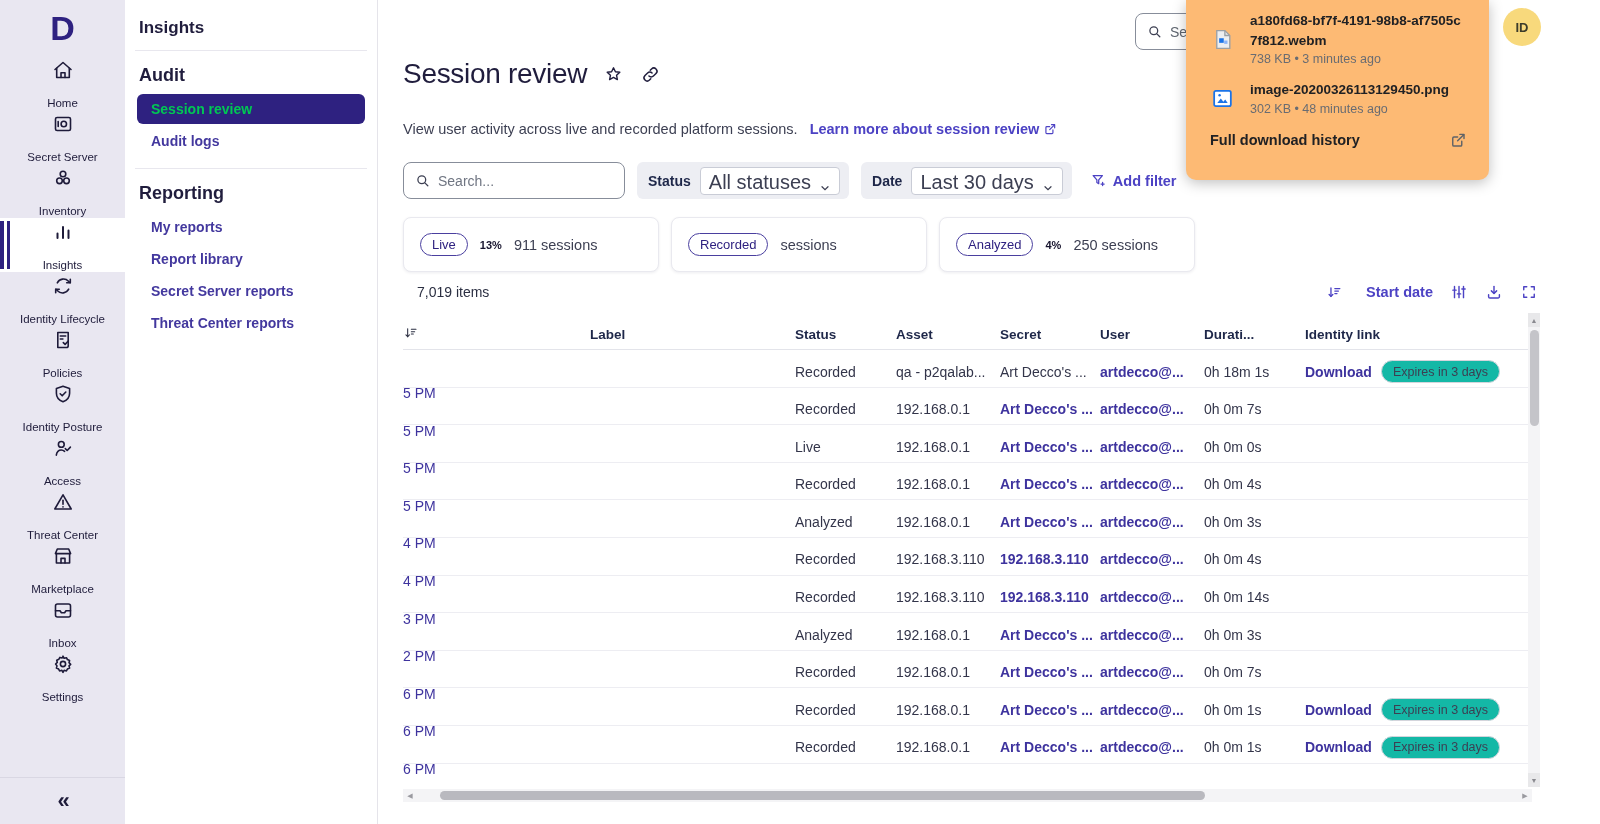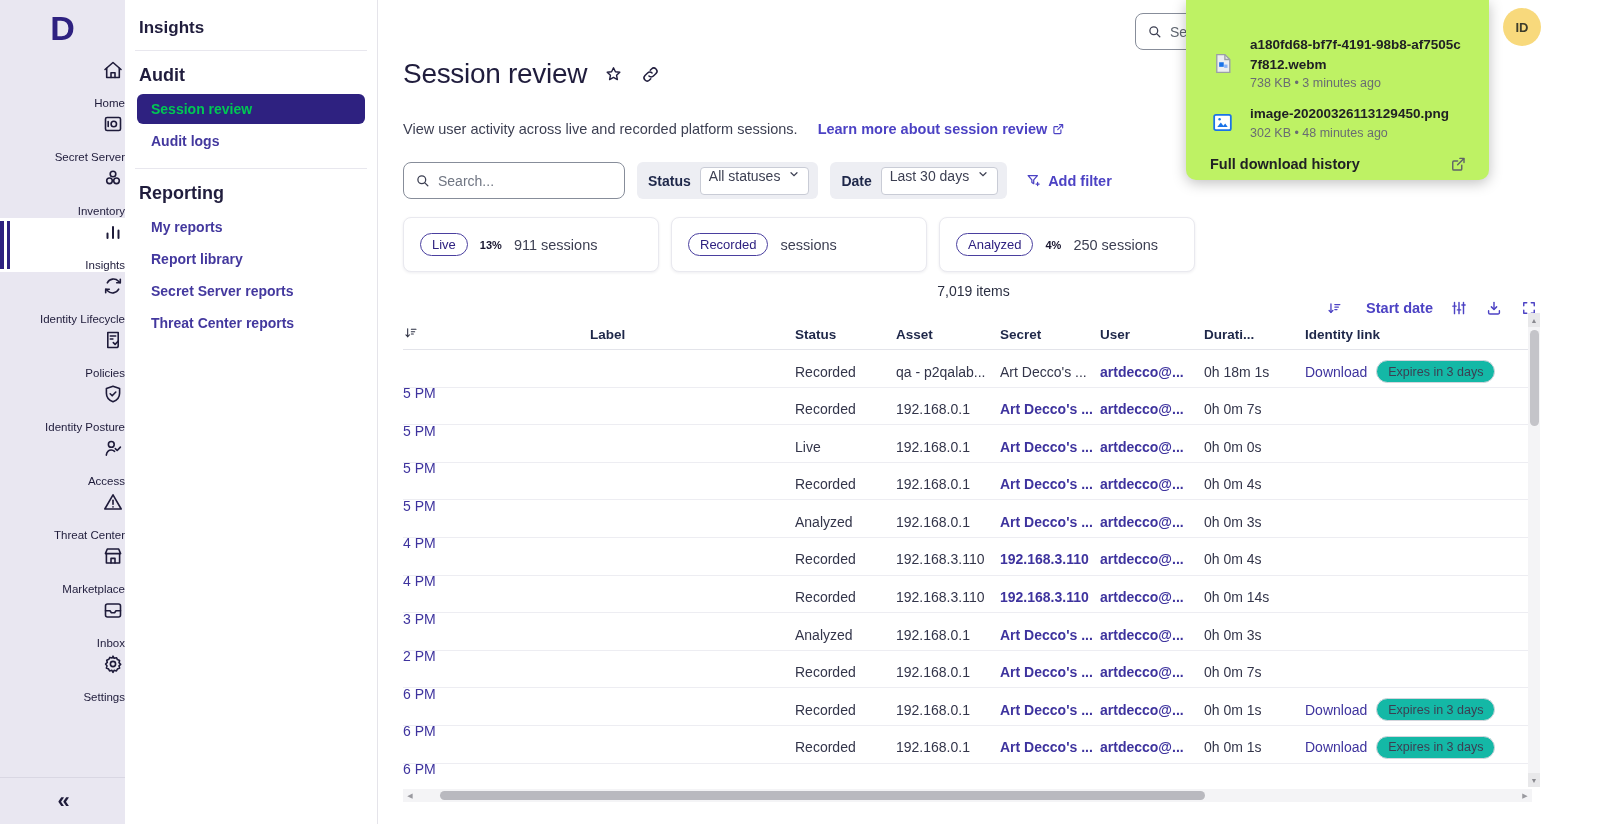--- a/index.html
+++ b/index.html
@@ -8,21 +8,21 @@
   .icon { display:inline-flex; align-items:center; justify-content:center; flex:none; }
   .icon svg { display:block; }
 
   
   .rail { position:absolute; left:0; top:0; bottom:0; width:125px; background:#e9e7f1;
     display:flex; flex-direction:column; align-items:stretch; z-index:5; }
   .rail-logo { height:56px; display:flex; align-items:center; justify-content:center;
     font-size:34px; font-weight:700; color:#2e2180; cursor:pointer; }
   .rail-items { display:flex; flex-direction:column; }
   .rail-item { position:relative; height:54px; display:flex; flex-direction:column;
-    align-items:flex-end; justify-content:center; gap:15px; cursor:pointer; color:#1e1b3a; }
+    align-items:center; justify-content:center; gap:15px; cursor:pointer; color:#1e1b3a; }
   .rail-item .label { font-size:11.5px; color:#1e1b3a; white-space:nowrap; }
   .rail-item.active { background:#fff; }
   .rail-item.active::before { content:""; position:absolute; left:0; top:3px; bottom:3px; width:3.5px; background:#2e2180; }
   .rail-item.active::after  { content:""; position:absolute; left:6.5px; top:3px; bottom:3px; width:3.5px; background:#2e2180; }
   .rail-foot { margin-top:auto; }
   .rail-divider { border-top:1px solid #d9d7e3; }
   .collapse-btn { width:100%; height:46px; background:none; border:none; cursor:pointer;
     font-size:22px; font-weight:700; color:#1e1b3a; letter-spacing:-2px; }
 
   
@@ -46,82 +46,82 @@
   .topsearch input::placeholder { color:#5f6670; }
   .avatar { position:absolute; left:1125px; top:8px; width:38px; height:38px; border-radius:50%;
     background:#f8d97c; display:flex; align-items:center; justify-content:center;
     font-size:13px; font-weight:600; color:#3b3b2a; cursor:pointer; }
 
   .page-title-row { position:absolute; left:25px; top:58px; display:flex; align-items:center; gap:16px; }
   .page-title { font-size:28px; font-weight:500; color:#201d3d; letter-spacing:-0.3px; }
   .title-icon { color:#201d3d; cursor:pointer; }
 
   .page-desc { position:absolute; left:25px; top:121px; font-size:14.5px; color:#3c3f52; }
-  .learn-link { color:#4c42c4; font-weight:600; cursor:pointer; margin-left:20px; }
+  .learn-link { color:#4c42c4; font-weight:600; cursor:pointer; margin-left:12px; }
   .learn-link .icon { margin-left:4px; vertical-align:-2px; }
 
   .filters { position:absolute; left:25px; top:162px; display:flex; align-items:center; gap:12px; }
   .search-box { width:222px; height:37px; border:1.5px solid #878d9a; border-radius:8px;
     display:flex; align-items:center; padding:0 10px; gap:7px; color:#3c3f52; background:#fff; }
   .search-box input { border:none; outline:none; font-size:14px; width:100%;
     font-family:"Liberation Sans",sans-serif; }
   .search-box input::placeholder { color:#6f7582; }
   .filter-group { height:37px; background:#edeef3; border-radius:6px; display:flex;
     align-items:center; gap:9px; padding:0 5px 0 11px; }
   .filter-group .glabel { font-size:14px; font-weight:600; color:#1e2749; }
   .fake-select { height:28px; background:#fff; border:1px solid #c9ccd6; border-radius:4px;
-    display:flex; align-items:flex-start; gap:8px; padding:0 8px; font-size:14px; color:#3c3f52;
+    display:flex; align-items:flex-end; gap:8px; padding:0 8px; font-size:20px; color:#3c3f52;
     cursor:pointer; margin-right:4px; }
   .add-filter { display:flex; align-items:center; gap:6px; color:#4c42c4; font-size:14.5px;
     font-weight:700; cursor:pointer; margin-left:6px; }
 
   .stats { position:absolute; left:25px; top:217px; display:flex; gap:12px; }
   .stat-card { width:256px; height:55px; background:#fff; border:1px solid #e9e9ef; border-radius:8px;
     box-shadow:0 1px 3px rgba(30,27,58,0.08); display:flex; align-items:center; gap:12px; padding:0 16px; cursor:pointer; }
   .stat-pill { border:1.5px solid #4a3f9f; color:#2e2180; border-radius:999px; font-size:13px;
     padding:3px 11px; white-space:nowrap; }
   .stat-pct { font-size:11px; font-weight:700; color:#17142e; }
   .stat-sess { font-size:14.5px; color:#3c3f52; white-space:nowrap; }
 
-  .toolbar { position:absolute; left:31px; top:283px; right:62px; display:flex; align-items:center;flex-direction:column; }
+  .toolbar { position:absolute; left:39px; top:283px; right:62px; display:flex; align-items:center; }
   .items-count { font-size:14px; color:#2b2f42; }
   .toolbar-right { margin-left:auto; display:flex; align-items:center; gap:17px; color:#4c42c4; }
   .sort-btn { display:flex; align-items:center; gap:23px; font-size:14.5px; font-weight:600; cursor:pointer; }
   .tb-icon { cursor:pointer; color:#4c42c4; }
 
   .table { position:absolute; left:25px; top:320px; right:68px; }
   .trow { display:grid; grid-template-columns:187px 205px 101px 104px 100px 104px 101px 1fr;
     align-items:center; height:37.6px; border-bottom:1px solid #ededf2; font-size:14px; }
   .thead { border-bottom:1px solid #e3e4ea; height:30px; }
   .thead .cell { font-size:13.5px; font-weight:700; color:#1e2749; }
   .cell { white-space:nowrap; overflow:hidden; }
   .c-time { color:#3e339e; font-weight:500; cursor:pointer;margin-top:43px; }
   .c-plain { color:#33354a; }
   .c-link { color:#3e339e; font-weight:700; cursor:pointer; }
   .dl-wrap { display:flex; align-items:center; gap:9px; }
-  .dl-link { color:#3e339e; font-weight:400; cursor:pointer; }
+  .dl-link { color:#3e339e; font-weight:700; cursor:pointer; }
   .expiry-badge { font-size:12.5px; color:#3c3f52; border:1px solid #d4d5dc; background:#14b8a6;
     border-radius:999px; padding:3.5px 11px; white-space:nowrap; }
 
   
   .vscroll { position:absolute; left:1528px; top:313px; width:12px; height:474px; background:#f4f4f6; z-index:3; }
   .vscroll .arrow { position:absolute; left:0; width:12px; height:14px; background:#e8e8ea; color:#8a8a90;
     font-size:7px; display:flex; align-items:center; justify-content:center; cursor:pointer; }
   .vscroll .up { top:0; } .vscroll .down { bottom:0; }
   .vthumb { position:absolute; left:1.5px; top:17px; width:9px; height:96px; background:#c4c4c9; border-radius:5px; cursor:pointer; }
   .hscroll { position:absolute; left:403px; top:789px; width:1129px; height:13px; background:#f4f4f6; z-index:3; }
   .hscroll .arrow { position:absolute; top:0; width:14px; height:13px; color:#9a9aa0; font-size:7px;
     display:flex; align-items:center; justify-content:center; cursor:pointer; }
   .hscroll .left { left:0; } .hscroll .right { right:0; }
   .hthumb { position:absolute; left:37px; top:2px; width:765px; height:9px; background:#b9b9bf; border-radius:5px; cursor:pointer; }
 
   
-  .dl-popup { position:absolute; left:1186px; top:0; width:303px; height:180px; background:#bef264;
+  .dl-popup { position:absolute; left:1186px; top:0; width:303px; height:180px; background:#fdba74;
     border-radius:0 0 10px 10px; box-shadow:0 3px 14px rgba(0,0,0,0.25); z-index:20;
-    padding:35px 22px 14px 24px; }
+    padding:11px 22px 14px 24px; }
   .dl-item { display:flex; gap:15px; margin-bottom:14px; cursor:pointer; }
   .dl-item .ficon { margin-top:1px; }
   .dl-name { font-size:13.5px; font-weight:700; color:#202124; line-height:1.45; word-break:break-all; }
   .dl-meta { font-size:12.5px; color:#696c72; margin-top:2px; }
   .dl-footer { display:flex; align-items:center; margin-top:15px; cursor:pointer; }
   .dl-footer .ftext { font-size:14.5px; font-weight:700; color:#202124; }
   .dl-footer .icon { margin-left:auto; color:#5f6368; }
 </style>
 </head>
 <body>

